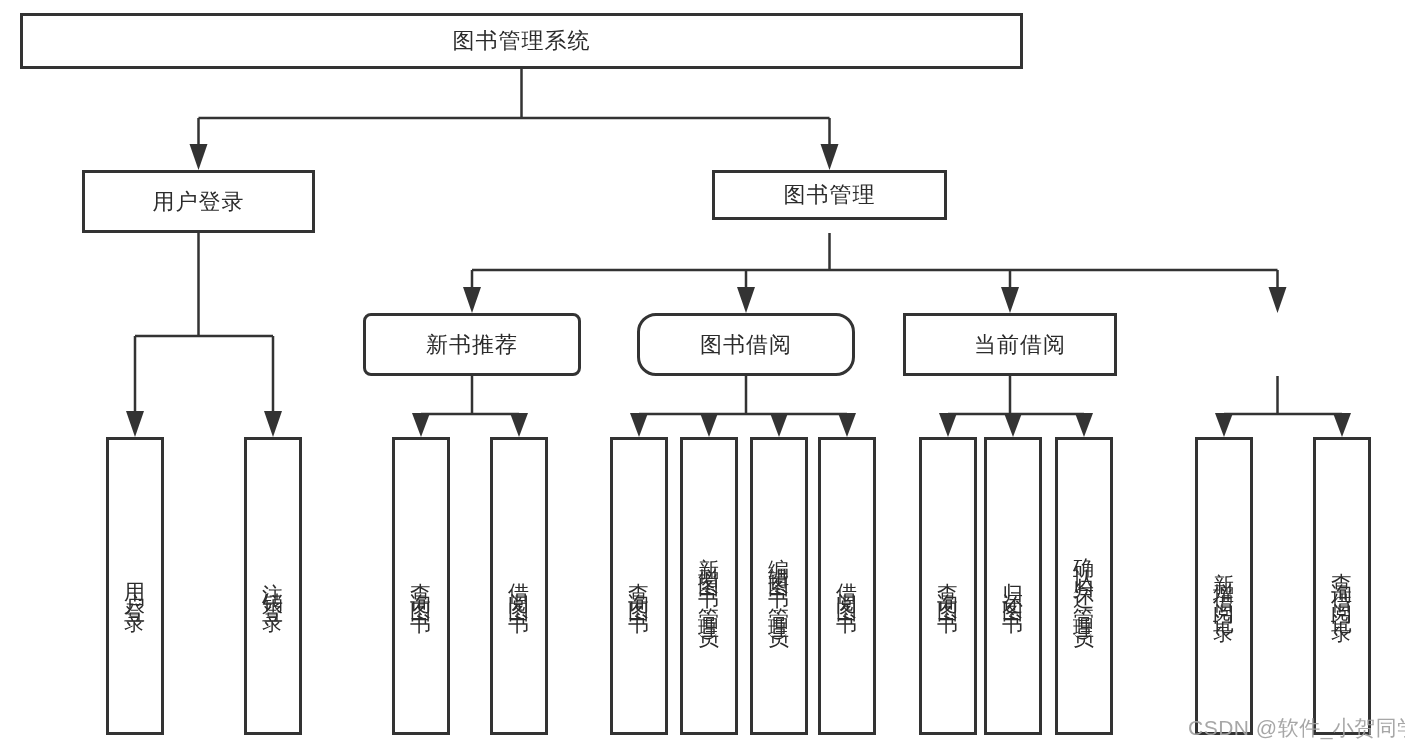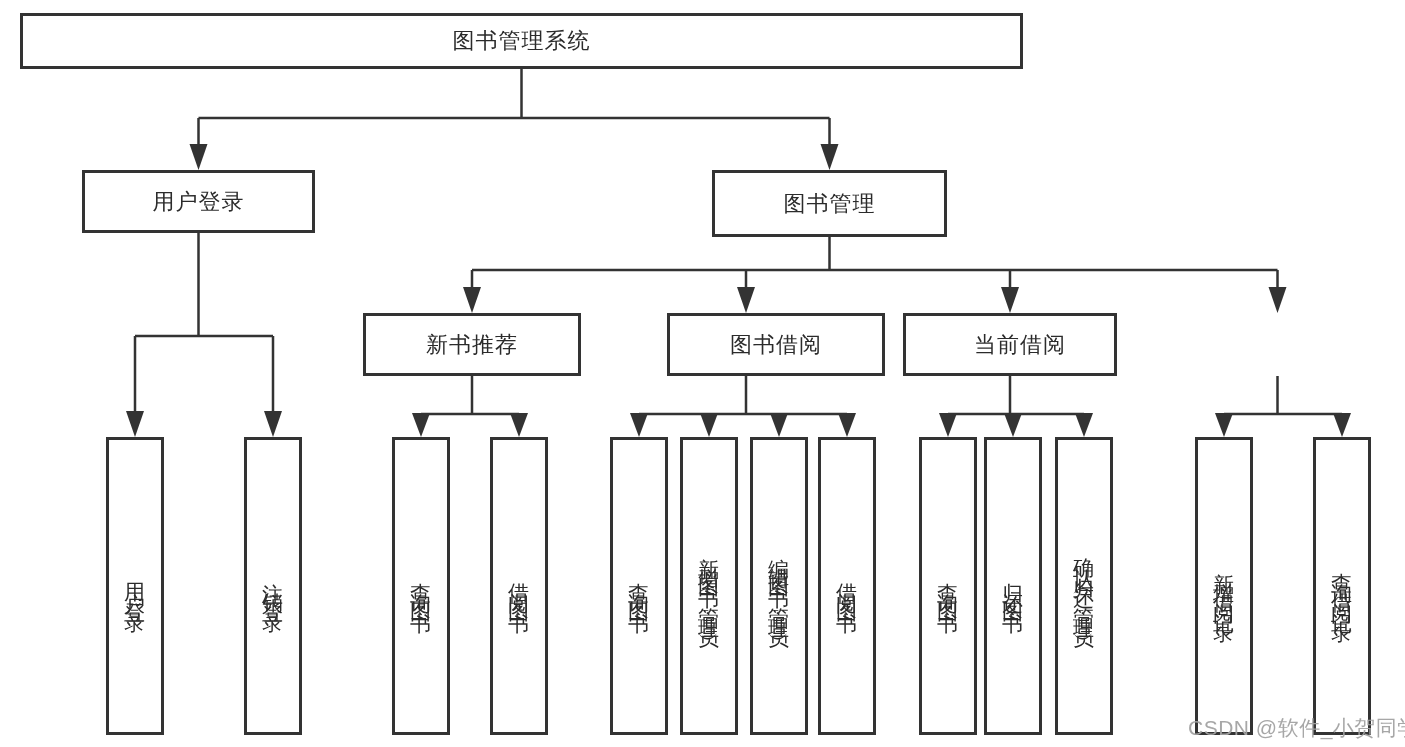--- a/index.html
+++ b/index.html
@@ -32,24 +32,24 @@
     text-orientation: mixed;
     font-size: 21px;
     line-height: 1;
     letter-spacing: 10px;
     color: #2b2b2b;
   }
   
   .n-root  { left: 20px;  top: 13px;  width: 1003px; height: 56px; }
   
   .n-l2a   { left: 82px;  top: 170px; width: 233px; height: 63px; }
-  .n-l2b   { left: 712px; top: 170px; width: 235px; height: 67px; }
+  .n-l2b   { left: 712px; top: 170px; width: 235px; height: 50px; }
   
-  .n-l3a   { left: 363px;  top: 313px; width: 218px; height: 63px; }
-  .n-l3b   { left: 667px;  top: 313px; width: 218px; height: 63px; }
+  .n-l3a   { left: 363px;  top: 313px; width: 218px; height: 63px; border-radius: 8px; }
+  .n-l3b   { left: 637px;  top: 313px; width: 218px; height: 63px; border-radius: 19px; }
   .n-l3c   { left: 903px;  top: 313px; width: 214px; height: 63px; padding-left: 20px; }
   .n-l3d   { left: 1170px; top: 313px; width: 215px; height: 63px; }
   
   .leaf { top: 437px; width: 58px; height: 298px; }
   .n-f1  { left: 106px; }
   .n-f2  { left: 244px; }
   .n-f3  { left: 392px; }
   .n-f4  { left: 490px; }
   .n-f5  { left: 610px; }
   .n-f6  { left: 680px; }

